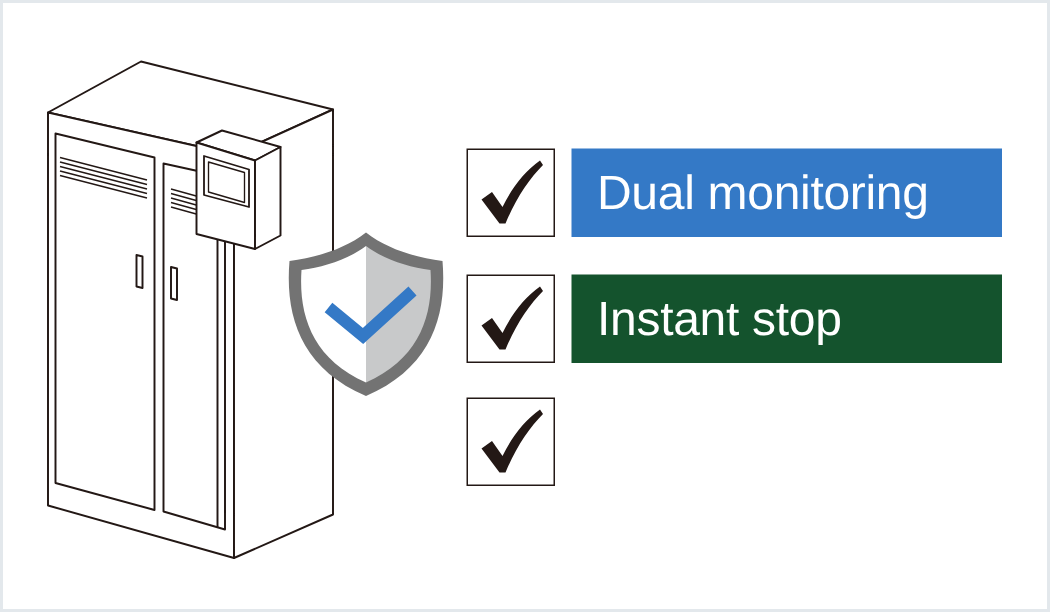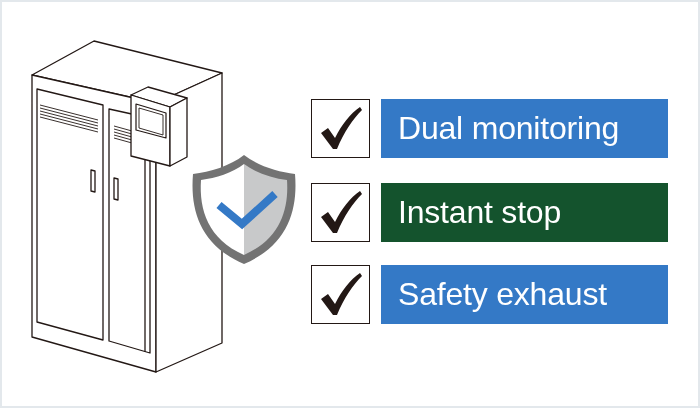--- a/index.html
+++ b/index.html
@@ -79,14 +79,13 @@
   </div>
   <div class="label-bar" style="background:#14532d;">Instant stop</div>
 </div>
 
 <div class="feature" style="top:265px;">
   <div class="check-box">
     <svg width="56" height="56" viewBox="0 0 56 56">
       <path d="M9,33 L16,28 L23,38 C30,24 38,14 48,7 L50,10 C41,19 32,32 25,49 L21,49 Z" fill="#231815"></path>
     </svg>
   </div>
-  <div class="label-bar" style="background:#3479c6;">Safety exhaust</div>
 </div>
 
 </body></html>

